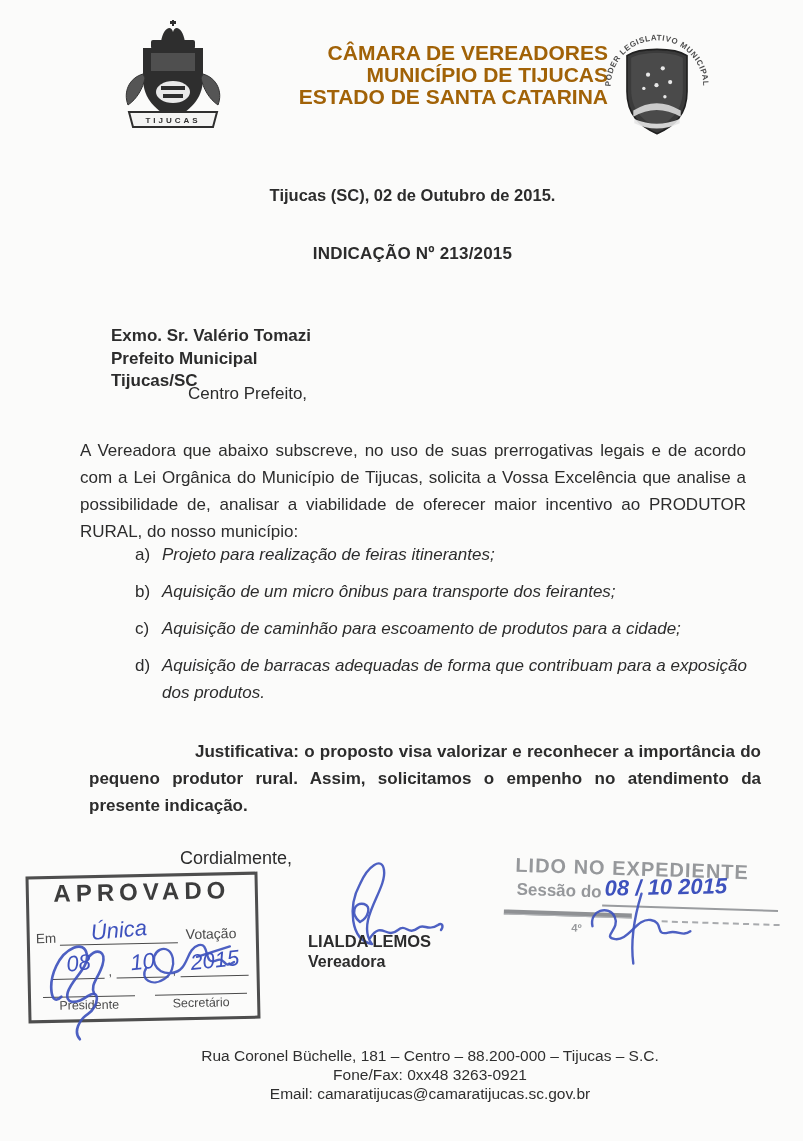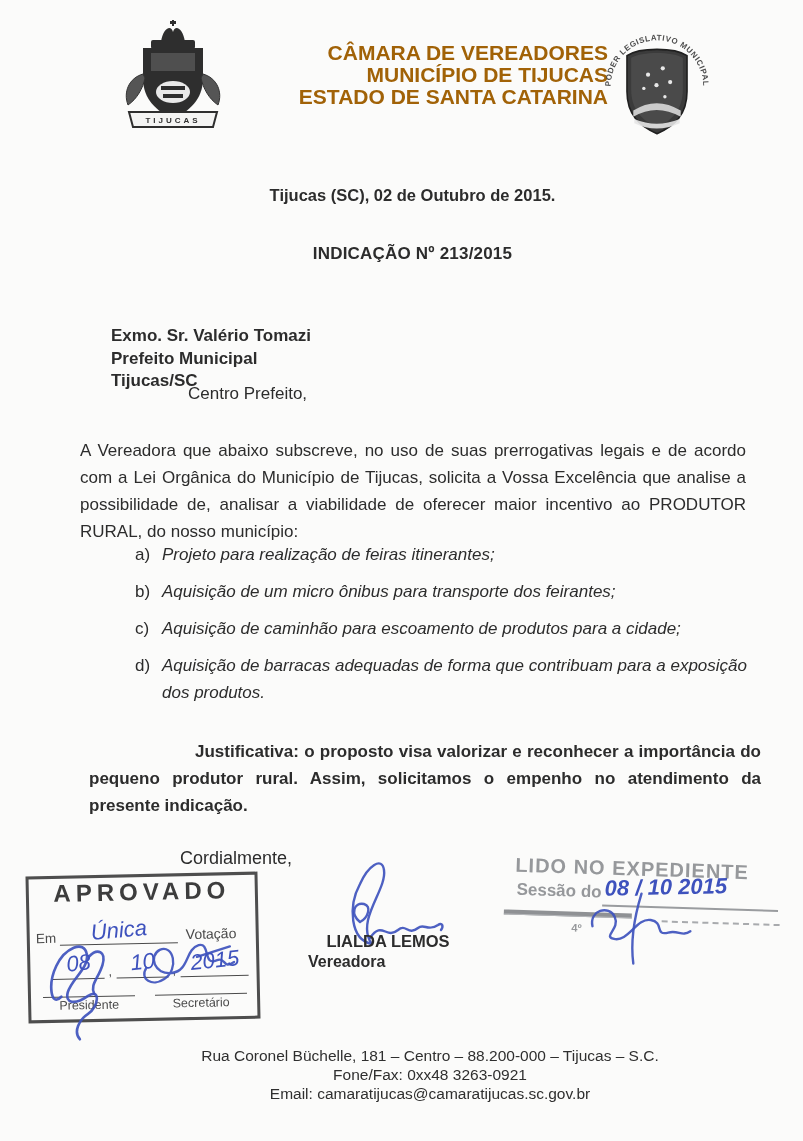--- a/index.html
+++ b/index.html
@@ -48,21 +48,21 @@
   .ap-vot{position:absolute;left:150px;top:6px;font-size:14px;}
   .ap-row2{position:absolute;left:22px;top:82px;width:196px;height:20px;font-size:13px;color:#4a4a4a;}
   .ap-seg{position:absolute;border-bottom:1.5px solid #4a4a4a;height:18px;text-align:center;}
   .ap-seg .hand{font-size:22px;position:relative;top:-10px;transform:rotate(-5deg);display:inline-block;}
   .ap-comma{position:absolute;top:4px;}
   .ap-row3{position:absolute;left:8px;top:118px;width:210px;font-size:12.5px;color:#4a4a4a;}
   .ap-role{position:absolute;border-top:1.5px solid #4a4a4a;text-align:center;padding-top:1px;}
   .ap-sig{position:absolute;pointer-events:none;}
   
   .lialda-sig{position:absolute;left:320px;top:852px;width:125px;height:100px;}
-  .sig-name{position:absolute;left:308px;top:932px;width:160px;text-align:center;
+  .sig-name{position:absolute;left:308px;top:932px;width:160px;
     font-weight:bold;font-size:16.5px;}
   .sig-role{position:absolute;left:308px;top:953px;width:160px;text-align:left;
     font-weight:bold;font-size:16px;}
   
   .lido-stamp{position:absolute;left:500px;top:850px;width:300px;height:120px;
     transform:rotate(1.8deg);color:#96989b;}
   .lido-line1{position:absolute;left:14px;top:8px;font-weight:bold;font-size:20px;
     letter-spacing:1px;}
   .lido-line2{position:absolute;left:16px;top:34px;font-weight:bold;font-size:17px;}
   .lido-underline{position:absolute;left:102px;top:36px;width:176px;height:20px;

